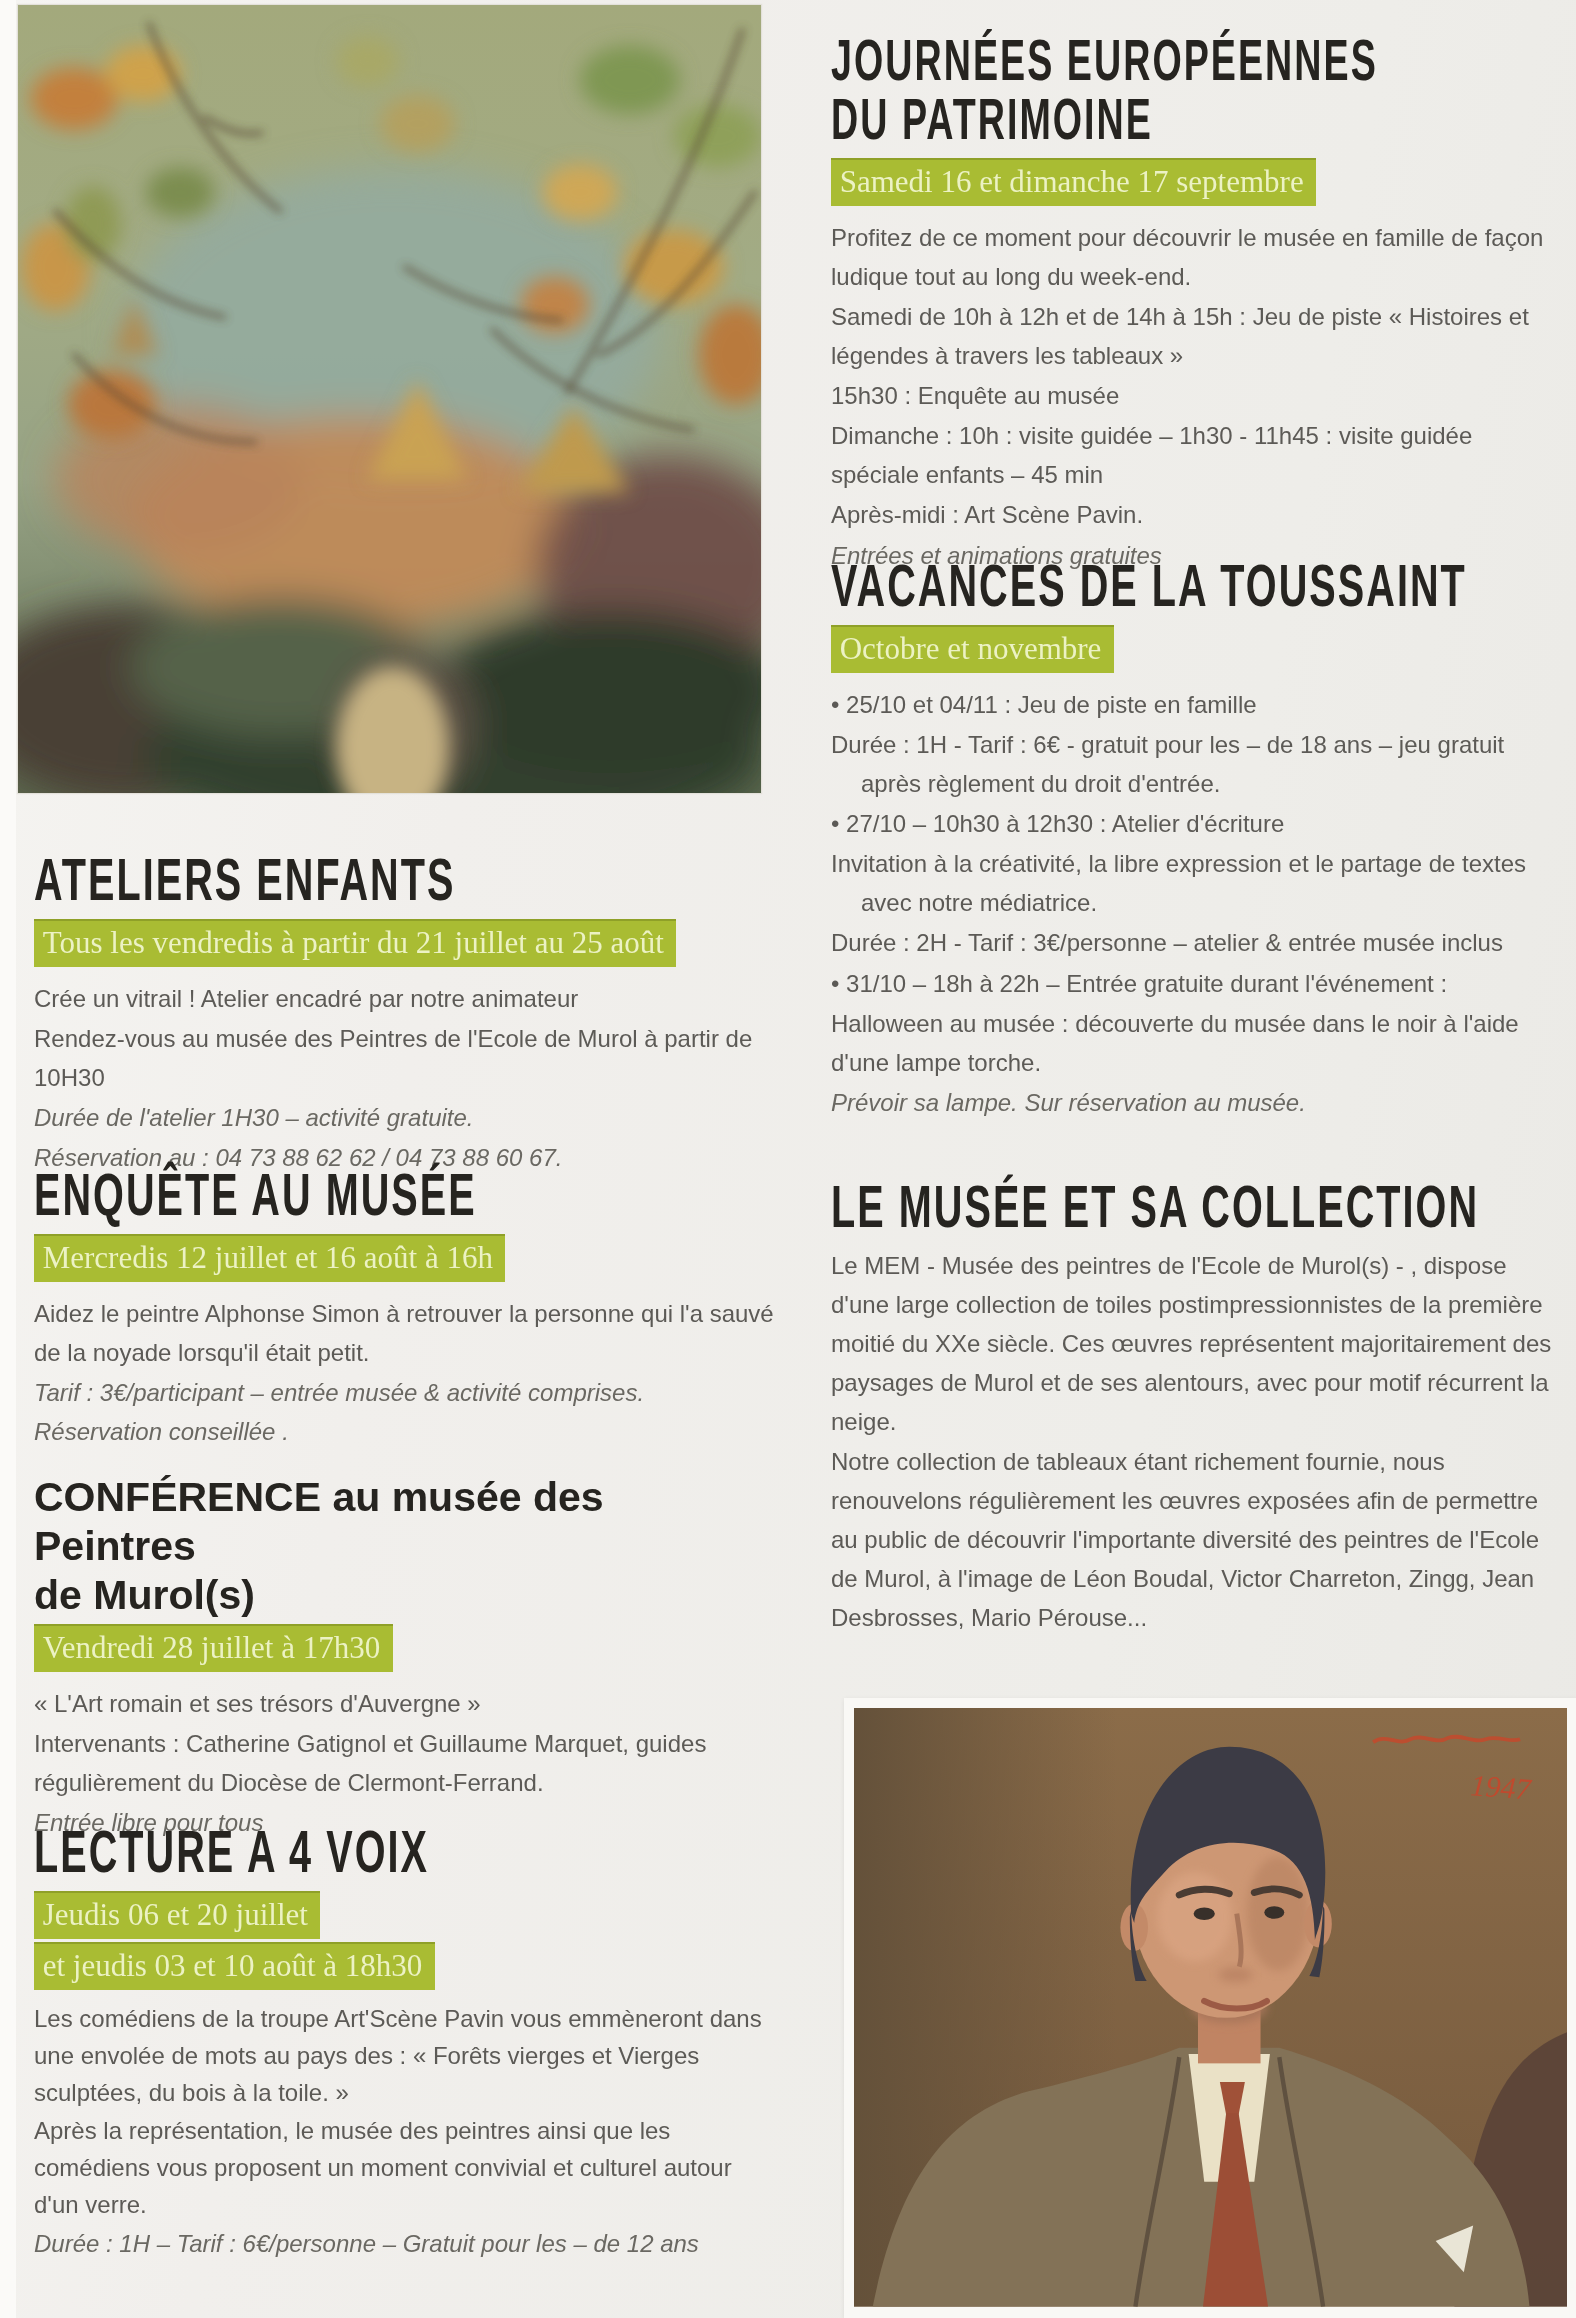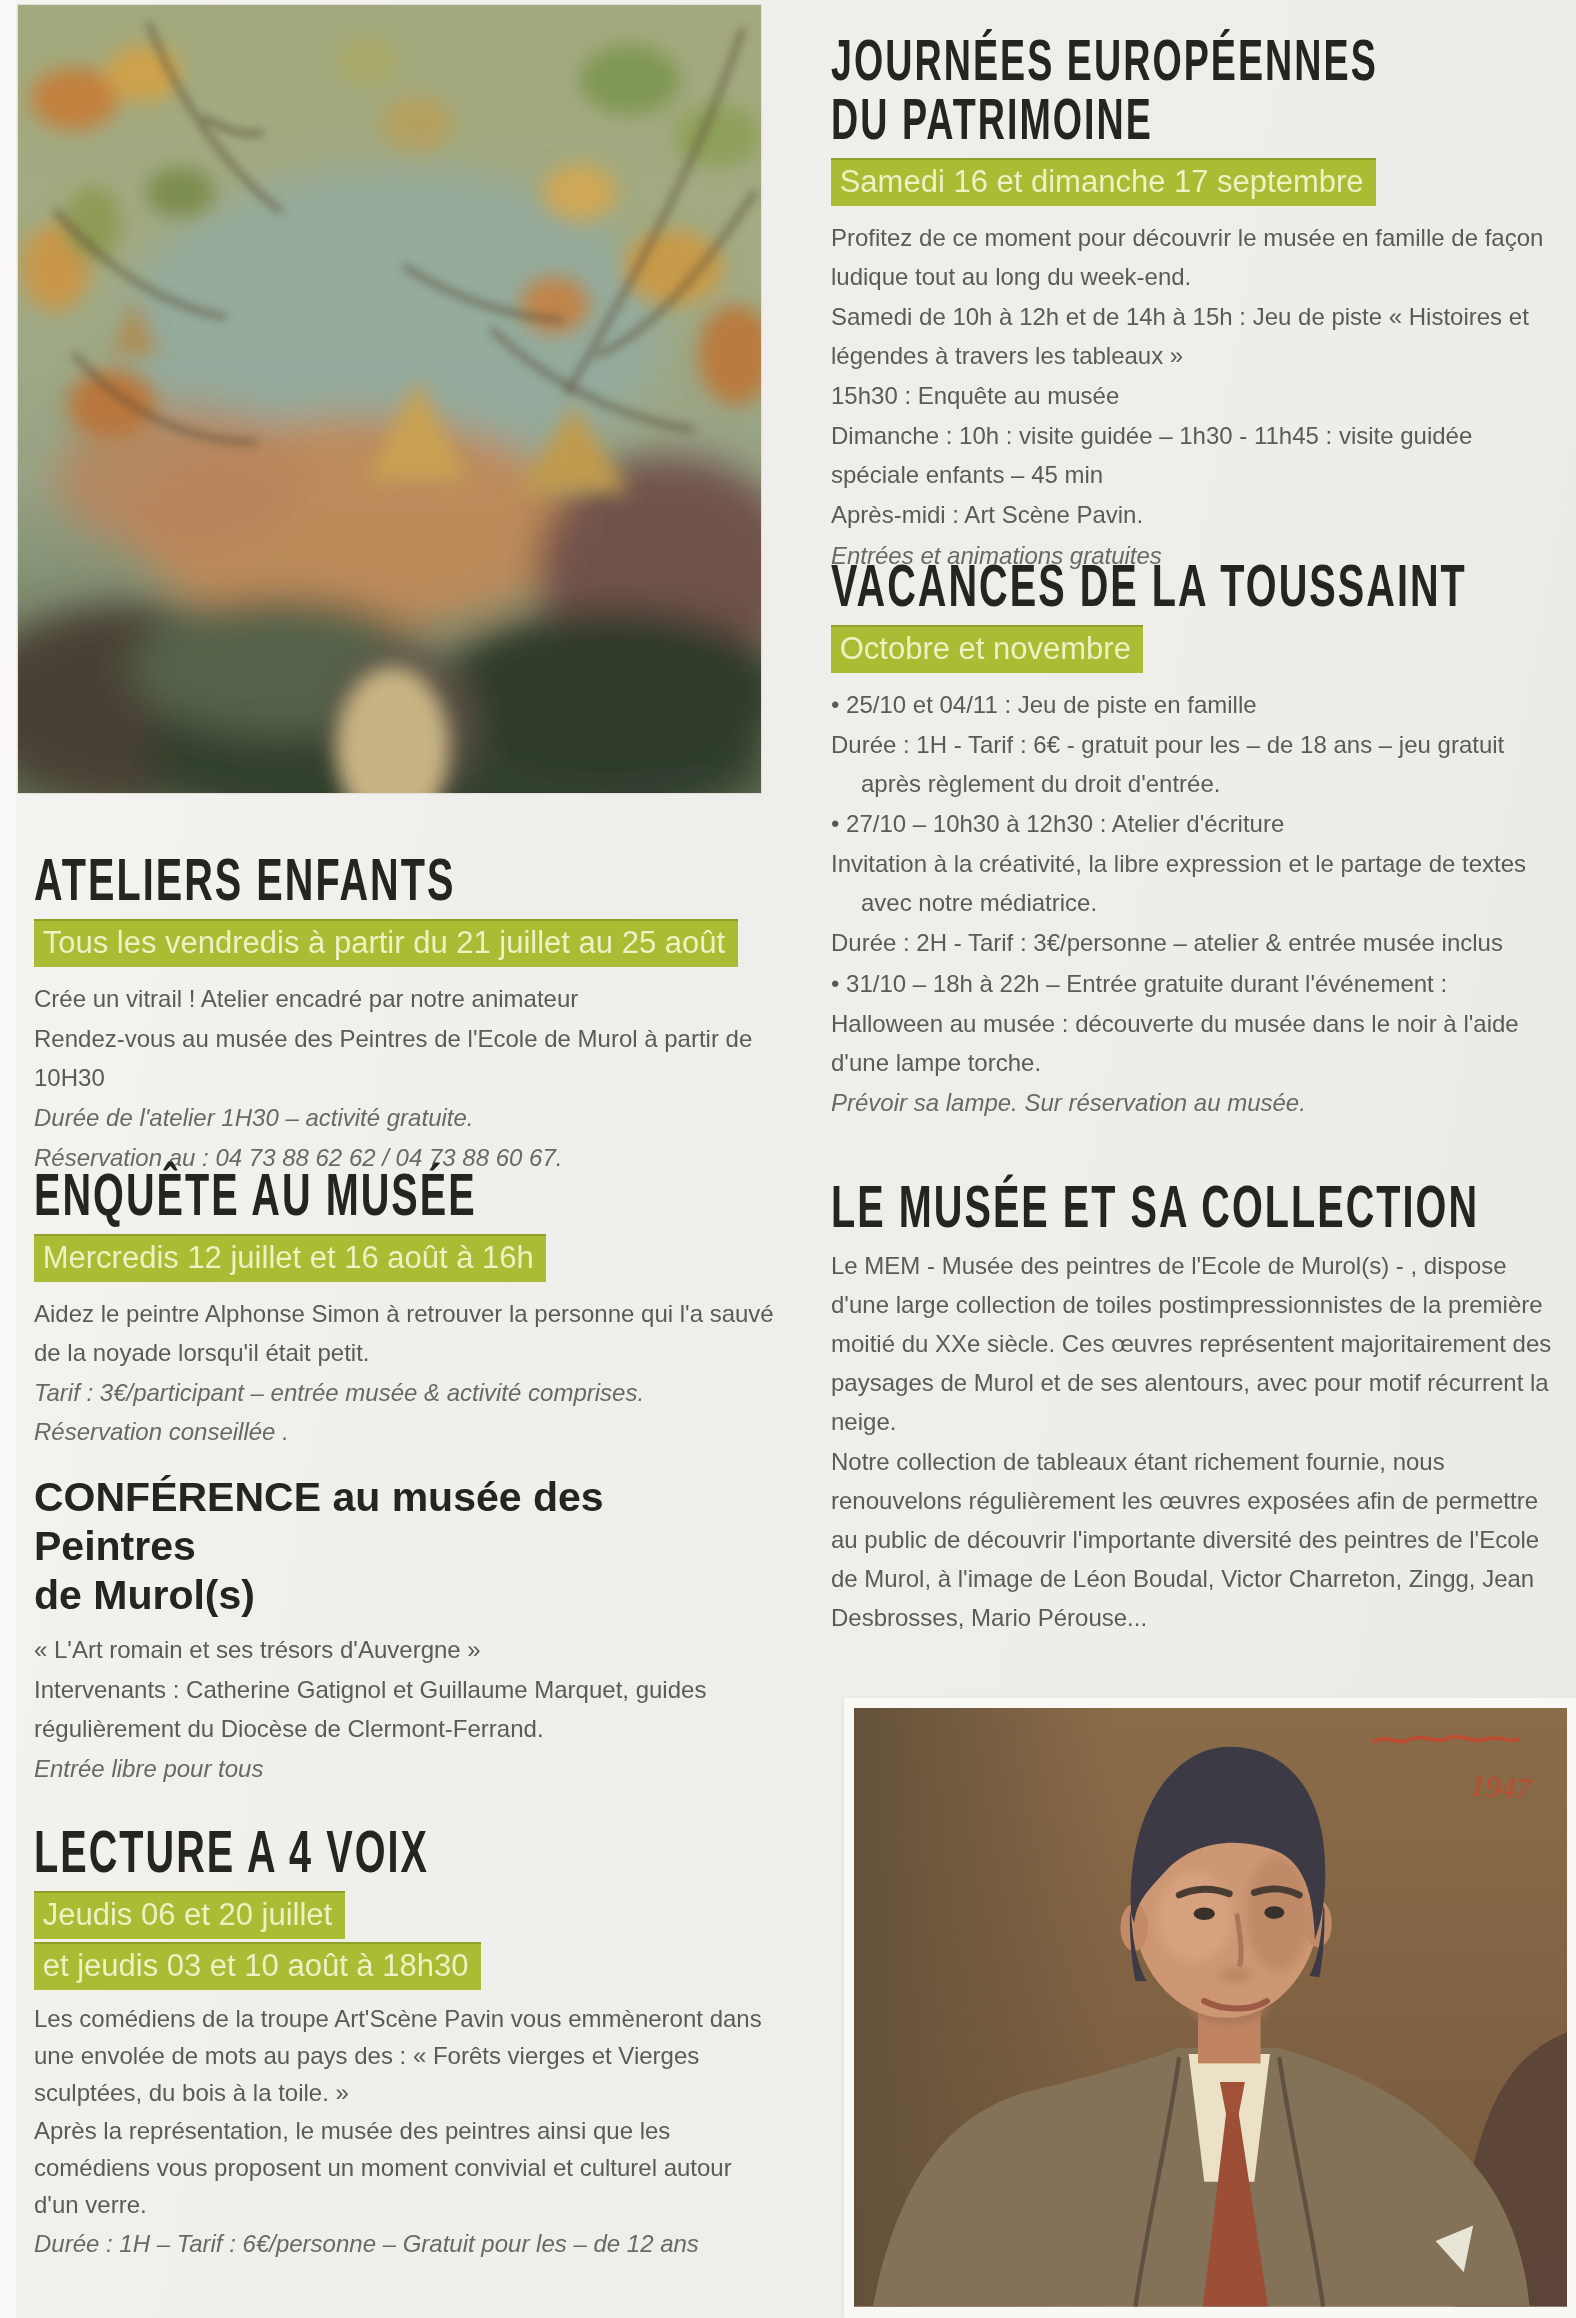--- a/index.html
+++ b/index.html
@@ -22,21 +22,21 @@
     transform:scaleX(0.66);transform-origin:0 0;
   }
   .h2{
     font-weight:700;color:#262420;font-size:41px;line-height:49px;letter-spacing:0;
   }
   .bar{
     display:inline-block;margin-top:8.7px;
     background:#a9bc33;color:#ecf2c4;
     font-size:31px;line-height:1;padding:6.2px 12.5px 8.7px 8.7px;
     border-top:2.5px solid #8fa028;white-space:nowrap;
-    max-width:100%;overflow:hidden;
+    max-width:100%;overflow:hidden;font-family:Liberation Serif, serif;
   }
   .bar.tight{margin-top:3.7px;}
   .body{margin-top:10px;}
   .p{color:#5c5a56;font-size:24px;line-height:39px;margin:0 0 1.2px 0;}
   .it{font-style:italic;color:#6a6862;}
   .hang{padding-left:30px;text-indent:-30px;}
   .lecture .p{line-height:37px;}
   .painting{
     position:absolute;left:17.5px;top:5px;width:743px;height:788px;
     box-shadow:0 0 0 1.2px #e3e1da;
@@ -137,20 +137,21 @@
       <div class="bar">Mercredis 12 juillet et 16 août à 16h</div>
       <div class="body">
         <p class="p">Aidez le peintre Alphonse Simon à retrouver la personne qui l'a sauvé de la noyade lorsqu'il était petit.</p>
         <p class="p it">Tarif : 3€/participant – entrée musée &amp; activité comprises. Réservation conseillée .</p>
       </div>
     </section>
 
     <section class="sec" style="top:1473px">
       <div class="h2">CONFÉRENCE au musée des Peintres</div>
       <div class="h2">de Murol(s)</div>
+      <div class="bar tight">Vendredi 28 juillet à 17h30</div>
       <div class="body">
         <p class="p">« L'Art romain et ses trésors d'Auvergne »</p>
         <p class="p">Intervenants : Catherine Gatignol et Guillaume Marquet, guides régulièrement du Diocèse de Clermont-Ferrand.</p>
         <p class="p it">Entrée libre pour tous</p>
       </div>
     </section>
 
     <section class="sec lecture" style="top:1821px">
       <div class="h1">LECTURE A 4 VOIX</div>
       <div>

